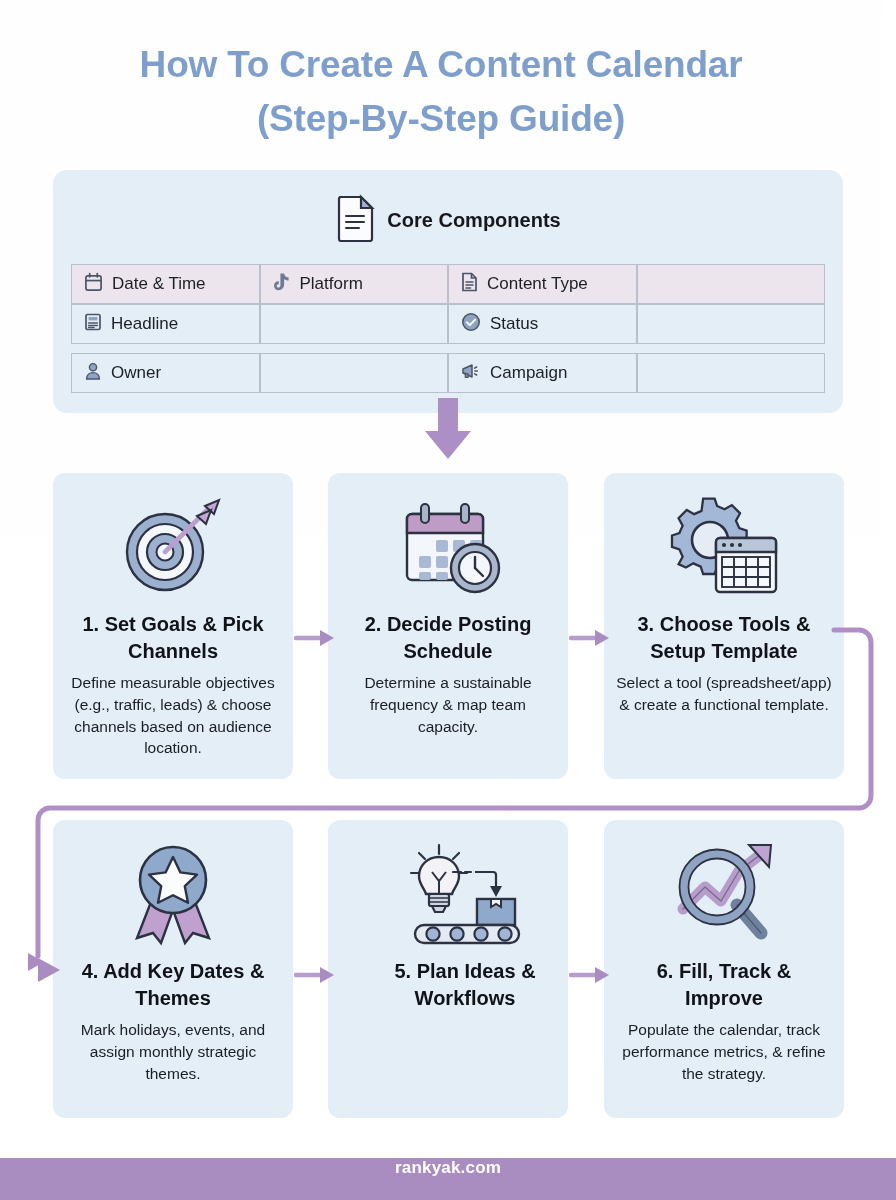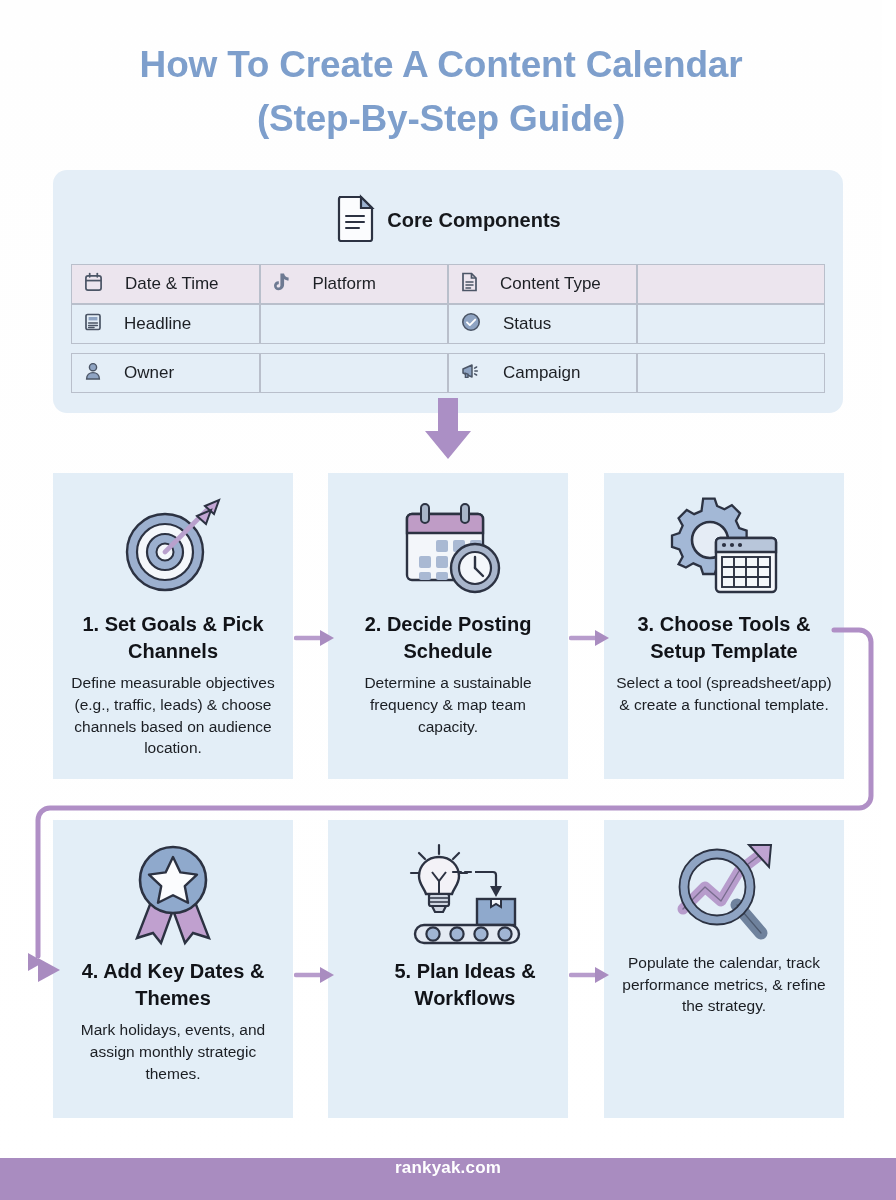--- a/index.html
+++ b/index.html
@@ -72,21 +72,21 @@
     color: #1c1f24;
     vertical-align: middle;
     background: rgba(255,255,255,0.0);
   }
   tr.row-tinted td { background: #ece5ee; }
   td.cell-blank { background: #ffffff; }
   tr.row-tinted td.cell-blank { background: #ece5ee; }
   .cell-inner {
     display: flex;
     align-items: center;
-    gap: 22px;
+    gap: 9px;
     white-space: nowrap;
   }
   table.components tr.spacer-row td {
     border: none;
     height: 9px;
     padding: 0;
     background: transparent;
   }
 
   
@@ -96,21 +96,21 @@
     top: 398px;
     width: 58px;
     height: 62px;
   }
 
   
   .card {
     position: absolute;
     width: 240px;
     background: #e3eef7;
-    border-radius: 0;
+    border-radius: 12px;
     padding: 14px 12px 16px 12px;
     display: flex;
     flex-direction: column;
     align-items: center;
   }
   .card-icon {
     height: 118px;
     display: flex;
     align-items: center;
     justify-content: center;
@@ -470,20 +470,21 @@
         <path d="M14 68 L36 46 L52 60 L70 30 L96 10" fill="none" stroke="#b79ccc" stroke-width="11" stroke-linejoin="round" stroke-linecap="round"></path>
         <path d="M14 68 L36 46 L52 60 L70 30 L96 10" fill="none" stroke="#2c3242" stroke-width="1.4" stroke-linejoin="round" stroke-linecap="round" opacity="0.45"></path>
         <path d="M80 4 l22 0 l-2 22 z" fill="#bfa4d2" stroke="#2c3242" stroke-width="2"></path>
         <line x1="68" y1="64" x2="92" y2="92" stroke="#6f829d" stroke-width="13" stroke-linecap="round"></line>
         <line x1="68" y1="64" x2="92" y2="92" stroke="#2c3242" stroke-width="1.2" stroke-linecap="round" opacity="0.5"></line>
         <circle cx="48" cy="46" r="33" fill="none" stroke="#8fa4c3" stroke-width="9"></circle>
         <circle cx="48" cy="46" r="37.5" fill="none" stroke="#2c3242" stroke-width="1.8"></circle>
         <circle cx="48" cy="46" r="28.5" fill="none" stroke="#2c3242" stroke-width="1.8"></circle>
       </svg>
     </div>
+    <div class="card-title">6. Fill, Track &amp; Improve</div>
     <div class="card-desc">Populate the calendar, track performance metrics, &amp; refine the strategy.</div>
   </div>
 
   <div class="conn" id="conn12">
     <svg width="44" height="24" viewBox="0 0 44 24">
       <line x1="2" y1="12" x2="28" y2="12" stroke="#b79ccc" stroke-width="4.4" stroke-linecap="round"></line>
       <path d="M26 4 l14 8 l-14 8 z" fill="#a98cc0"></path>
     </svg>
   </div>
   <div class="conn" id="conn23">

